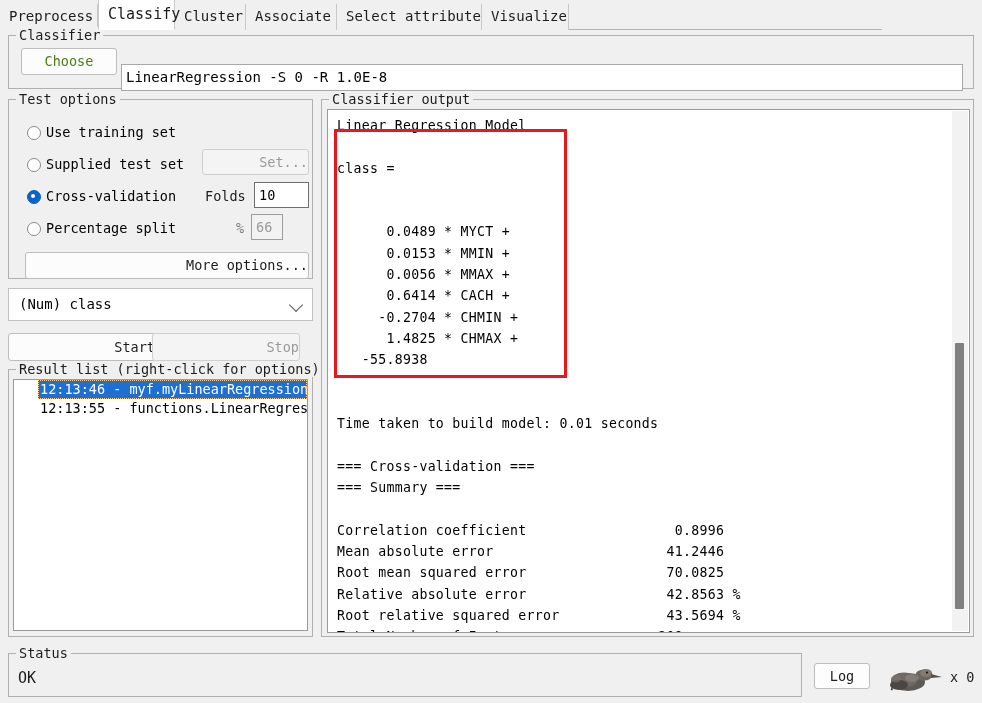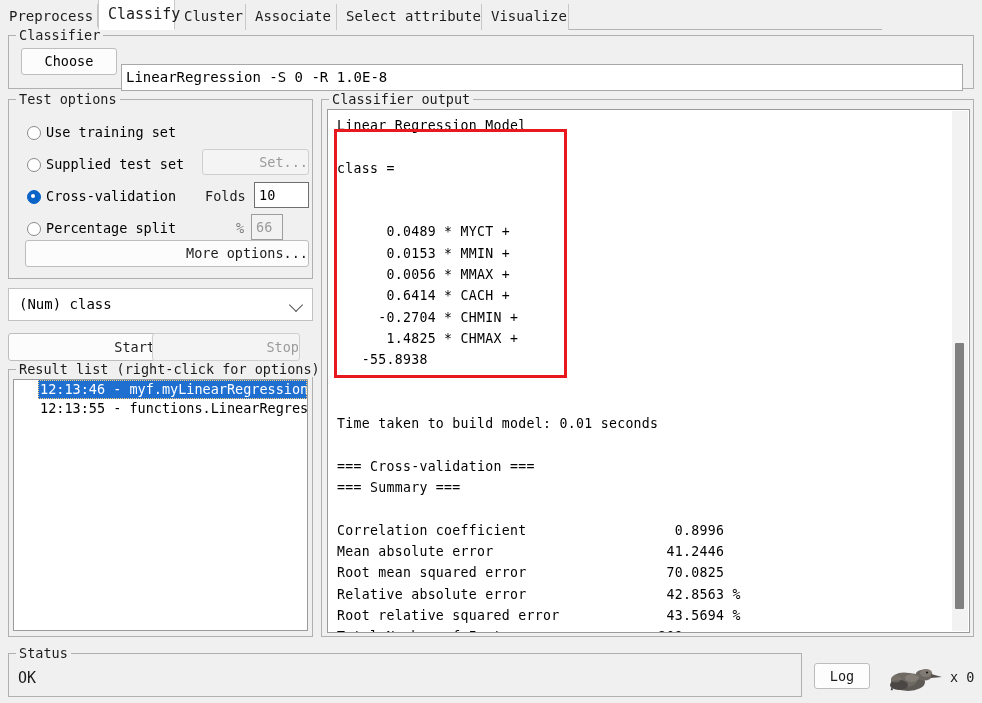--- a/index.html
+++ b/index.html
@@ -73,21 +73,21 @@
   .choose-btn {
     position: absolute;
     left: 12px; top: 12px;
     width: 96px; height: 27px;
     background: #fcfcfc;
     border: 1px solid #bdbdbd;
     border-radius: 3px;
     font-size: 13.5px;
     line-height: 25px;
     text-align: center;
-    color: #000000;
+    color: #4d7c0f;
     box-sizing: border-box;
   }
   .classifier-field {
     position: absolute;
     left: 112px; top: 28px;
     width: 842px; height: 27px;
     background: #ffffff;
     border: 1px solid #a8a8a8;
     box-sizing: border-box;
     font-size: 14px;
@@ -328,21 +328,21 @@
   </div>
   <div class="lbl" style="left:196px; top:88px;">Folds</div>
   <div class="smallfield" style="left:245px; top:82px; width:55px; height:26px; line-height:24px;">10</div>
 
   <div class="radio-row" style="top:117px;">
     <span class="radio"></span><span>Percentage split</span>
   </div>
   <div class="lbl dim" style="left:227px; top:120px;">%</div>
   <div class="smallfield disabled" style="left:242px; top:114px; width:32px; height:26px; line-height:24px;">66</div>
 
-  <div class="btn-plain btn-enabled" style="left:16px; top:140px; width:284px; height:27px; line-height:25px;padding-left:36px;">More options...</div>
+  <div class="btn-plain btn-enabled" style="left:16px; top:152px; width:284px; height:27px; line-height:25px;padding-left:36px;">More options...</div>
 </div>
 
 <div class="combo">
   <span>(Num) class</span>
   <span class="chev"></span>
 </div>
 
 <div class="btn-plain btn-enabled" id="start-btn">Start</div>
 <div class="btn-plain" id="stop-btn">Stop</div>
 

